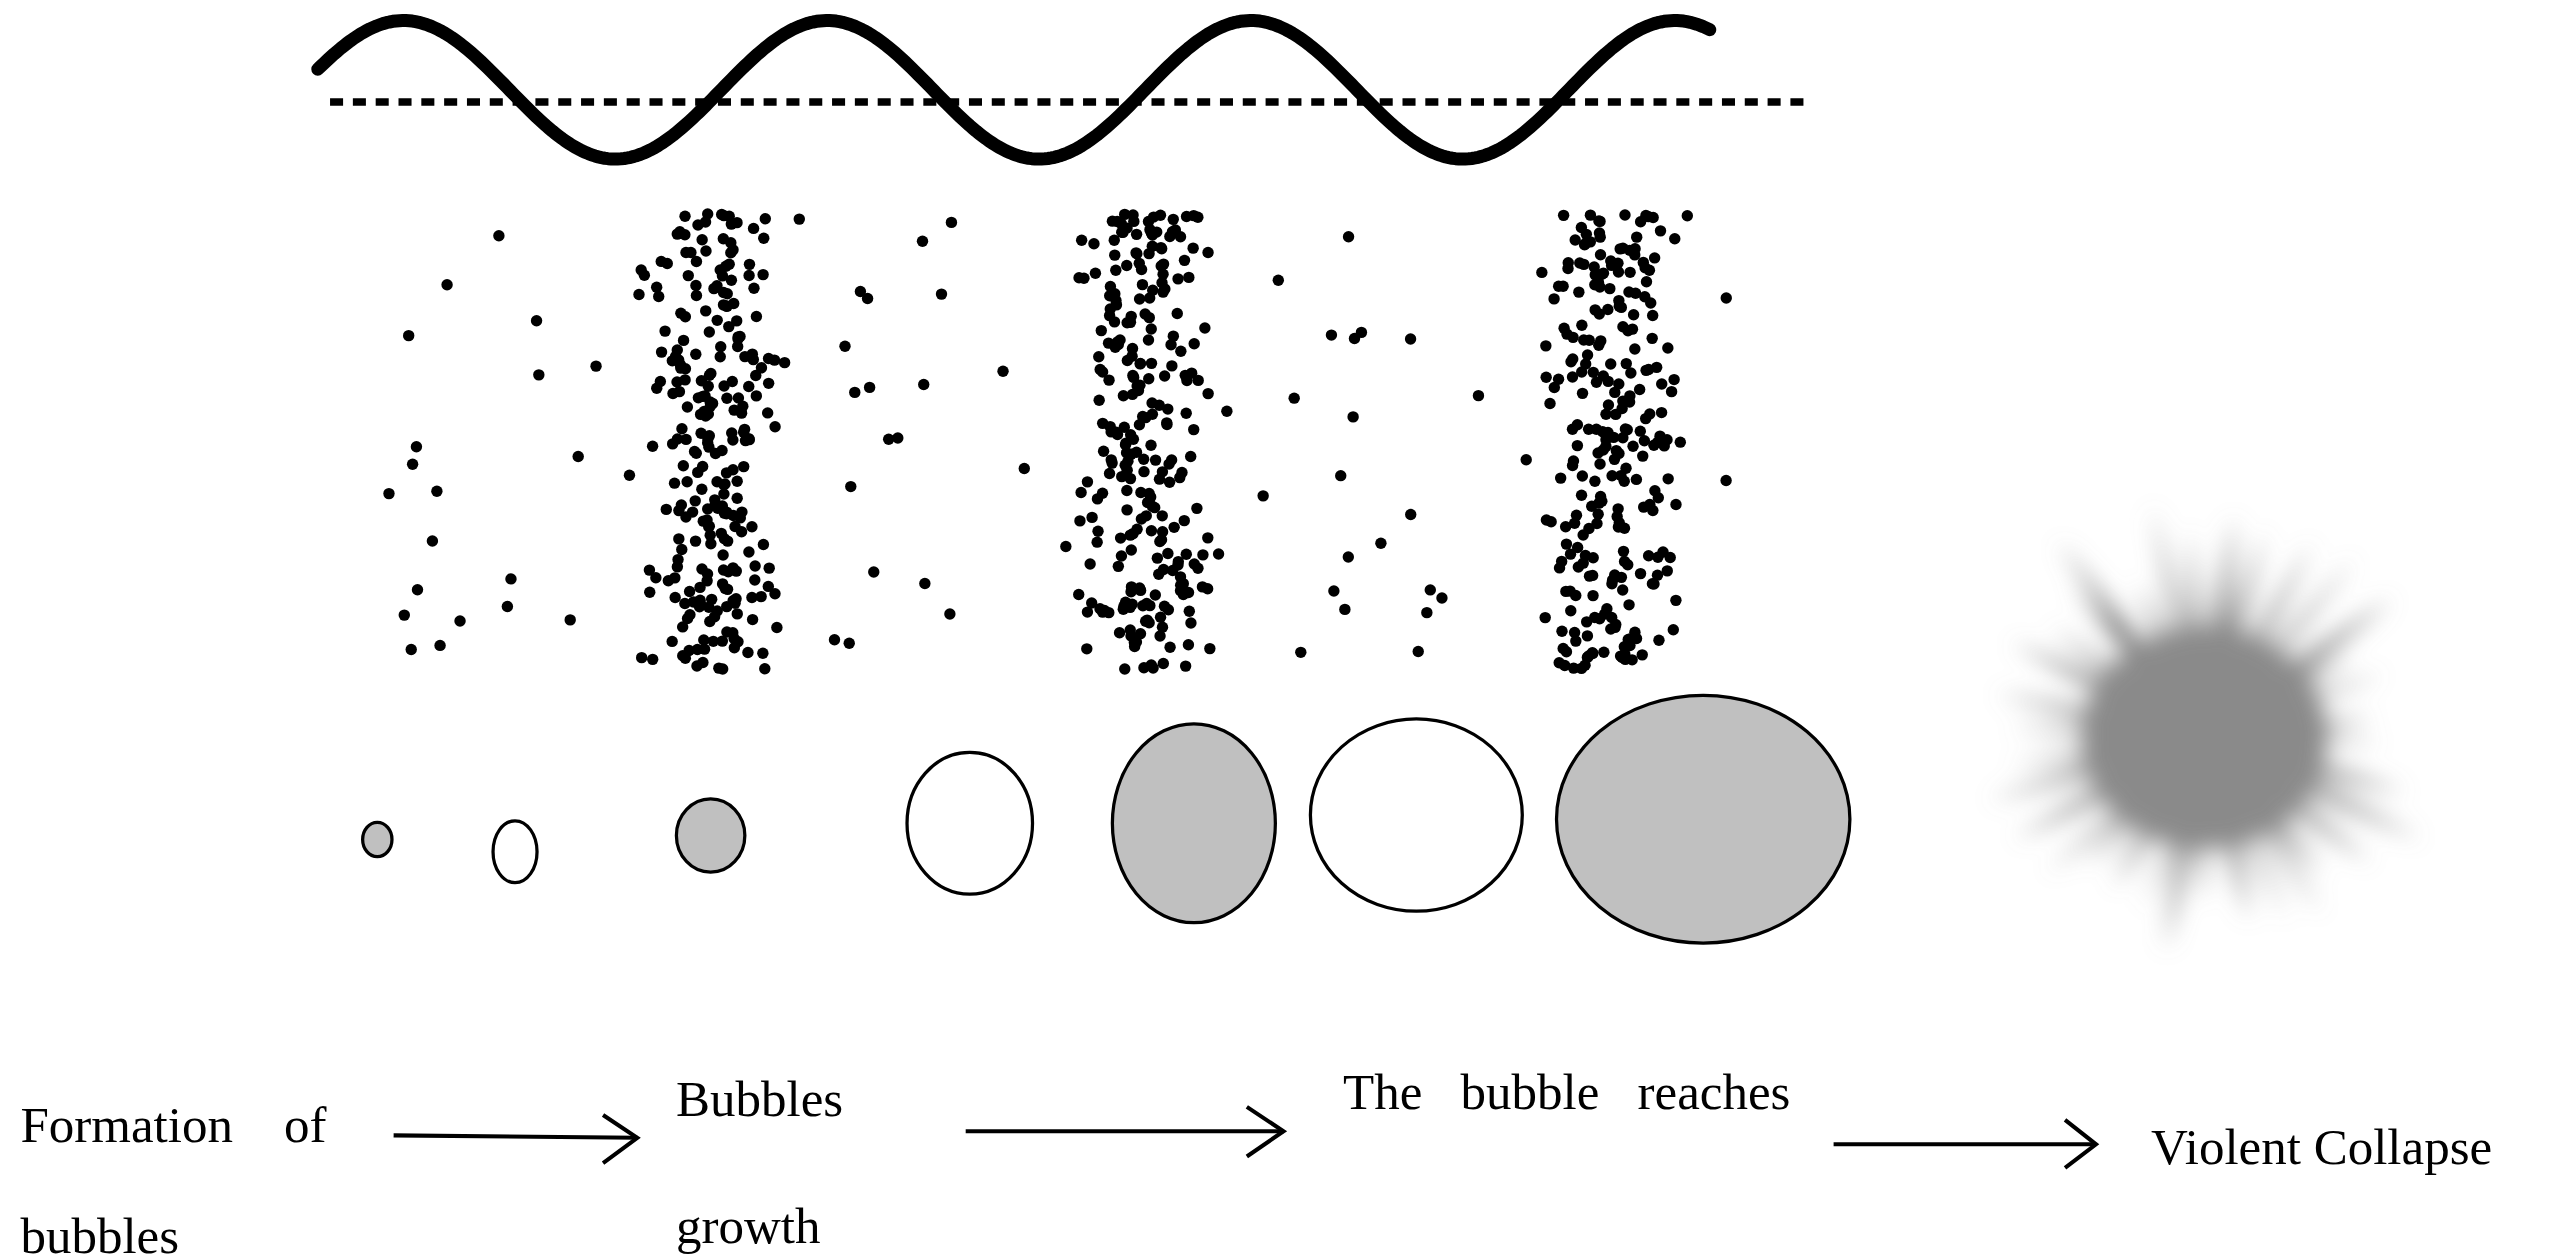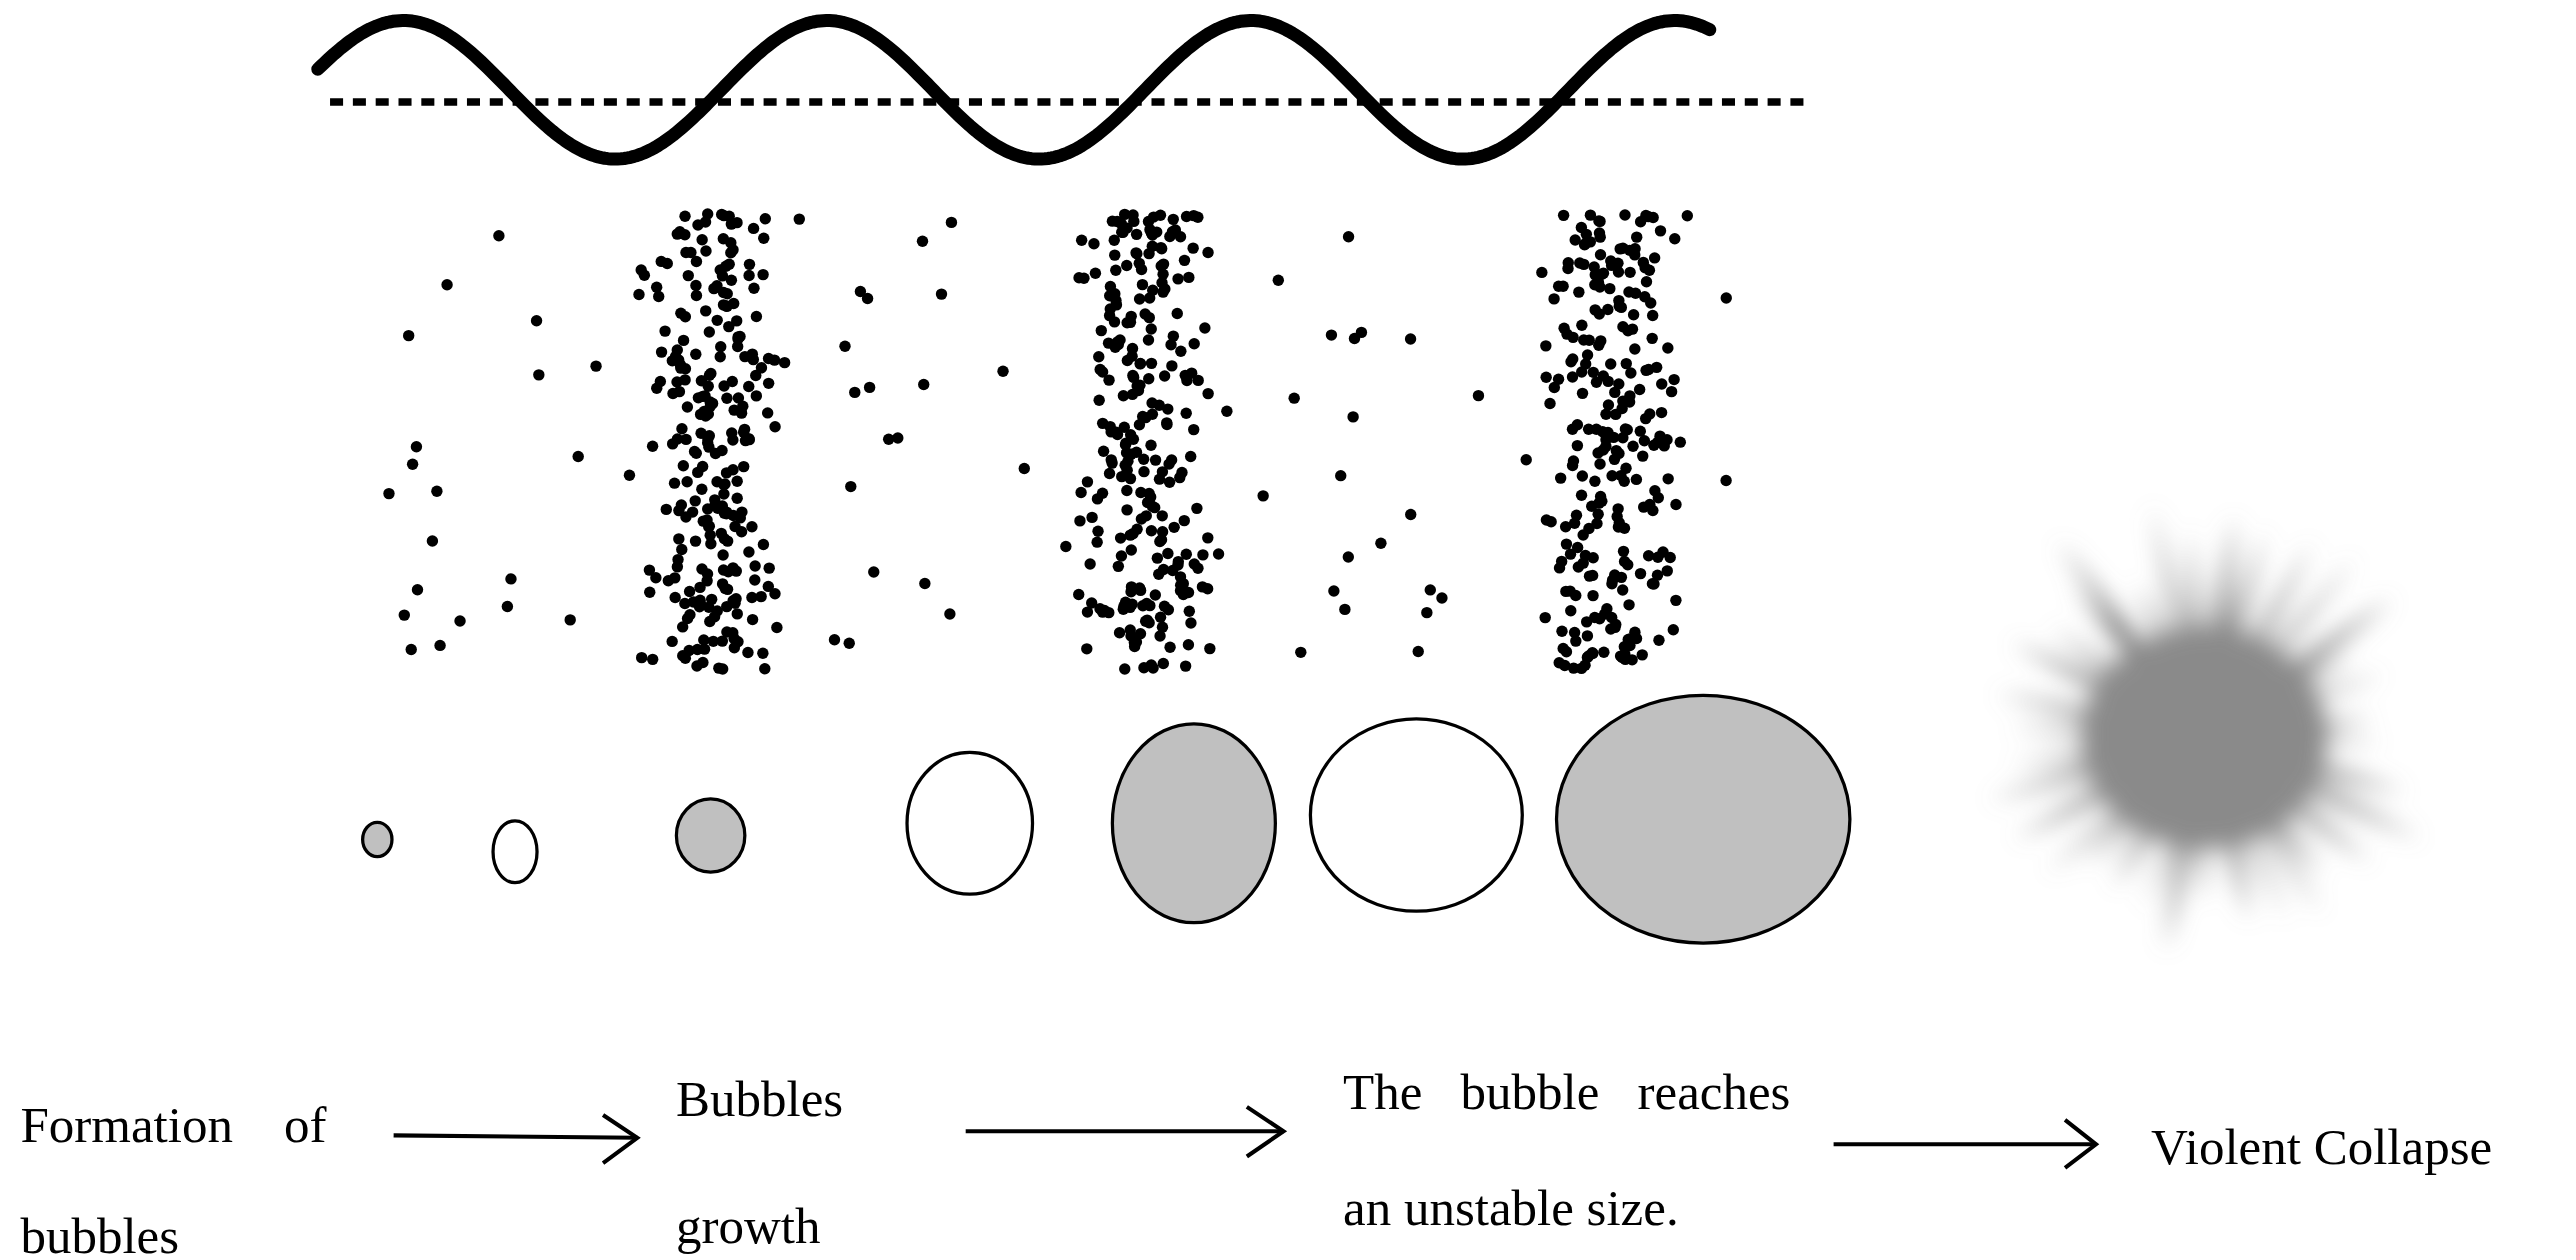--- a/index.html
+++ b/index.html
@@ -937,19 +937,18 @@
   <span class="line" style="margin-top:60px;">bubbles</span>
 </div>
 
 <div class="caption" style="left:676px; top:1074px;">
   <span class="line">Bubbles</span>
   <span class="line" style="margin-top:76px;">growth</span>
 </div>
 
 <div class="caption" style="left:1343px; top:1051px;margin-top:16px;">
   <span class="line" style="white-space:pre;">The   bubble   reaches</span>
-  <span class="line" style="margin-top:65px;">an unstable size.</span>
 </div>
 
 <div class="caption" style="left:2151px; top:1122px;">
   <span class="line">Violent Collapse</span>
 </div>
 
 
 </body></html>

